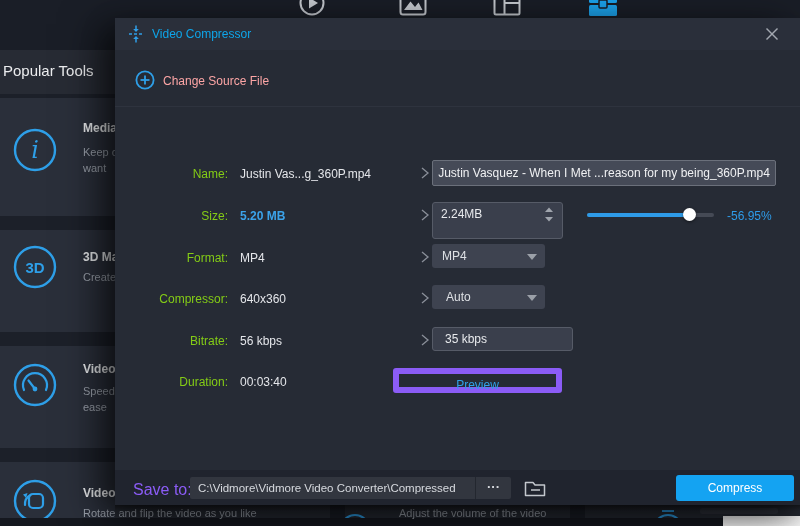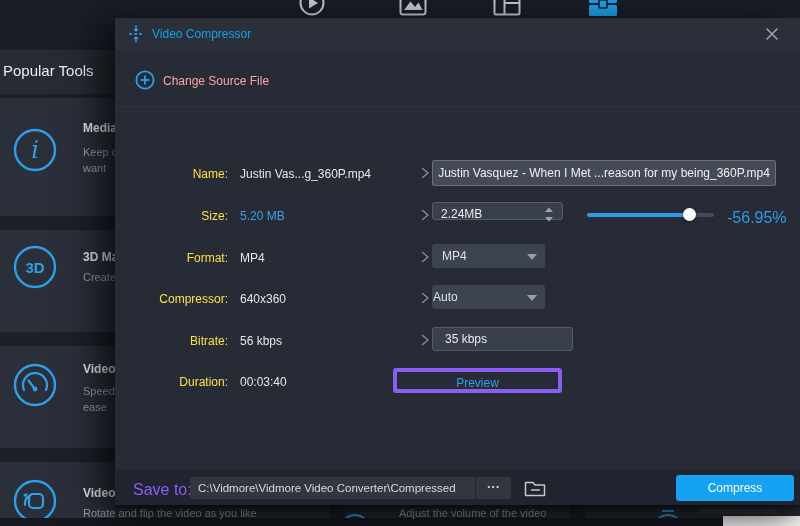--- a/index.html
+++ b/index.html
@@ -3,21 +3,21 @@
 <meta charset="utf-8">
 <style>
   html,body{margin:0;padding:0;background:#0e1116;}
   #app{position:relative;width:800px;height:526px;overflow:hidden;
        font-family:"Liberation Sans",sans-serif;background:#1A1E27;}
   .abs{position:absolute;}
   .txt{white-space:nowrap;}
   .card{background:#2A2F3A;}
   .tool-title{font-size:12px;font-weight:700;color:#E8EAEC;}
   .tool-desc{font-size:11px;color:#9AA0AA;}
-  .label{font-size:12px;color:#fde047;text-align:right;width:80px;}
+  .label{font-size:12px;color:#84cc16;text-align:right;width:80px;}
   .current{font-size:12px;color:#E4E6EA;}
   .blue{color:#3BA3EA;}
   .inputbox{background:#3A3F4C;border:1px solid #565B67;border-radius:3px;
             color:#E8EAED;font-size:12px;line-height:22px;box-sizing:border-box;}
   .selectbox{background:#3E4350;border-radius:3px;color:#DDE0E4;font-size:12px;line-height:24px;box-sizing:border-box;}
   .dialog-shadow{box-shadow:-18px 6px 34px rgba(0,0,0,.5), 0 14px 30px rgba(0,0,0,.45);}
 </style>
 </head>
 <body>
 
@@ -126,64 +126,64 @@
   <div class="abs" style="left:115px;top:106px;width:685px;height:1px;background:#2E333E;z-index:7"></div>
 
   <div class="abs txt label" style="left:148px;top:167px;z-index:7">Name:</div>
   <div class="abs txt current" style="left:240px;top:167px;z-index:7">Justin Vas...g_360P.mp4</div>
   <svg class="abs" style="left:420px;top:166px;z-index:7" width="10" height="14" viewBox="0 0 10 14">
     <polyline points="2,2 8,7 2,12" fill="none" stroke="#8A8F99" stroke-width="1.3"></polyline>
   </svg>
   <div class="abs txt" style="left:432px;top:160px;width:344px;height:26px;background:#454A57;border:1px solid #6B707B;border-radius:2px;box-sizing:border-box;font-size:12px;color:#F0F1F3;line-height:24px;text-align:center;overflow:hidden;z-index:7">Justin Vasquez - When I Met ...reason for my being_360P.mp4</div>
 
   <div class="abs txt label" style="left:148px;top:209px;z-index:7">Size:</div>
-  <div class="abs txt current blue" style="left:240px;top:209px;font-weight:400;z-index:7">5.20 MB</div>
+  <div class="abs txt current blue" style="left:240px;top:209px;font-weight:700;z-index:7">5.20 MB</div>
   <svg class="abs" style="left:420px;top:208px;z-index:7" width="10" height="14" viewBox="0 0 10 14">
     <polyline points="2,2 8,7 2,12" fill="none" stroke="#8A8F99" stroke-width="1.3"></polyline>
   </svg>
-  <div class="abs inputbox" style="left:432px;top:202px;width:131px;height:18px;padding-left:8px;z-index:7">2.24MB</div>
+  <div class="abs inputbox" style="left:432px;top:202px;width:131px;height:37px;padding-left:8px;z-index:7">2.24MB</div>
   <svg class="abs" style="left:543px;top:206px;z-index:8" width="12" height="17" viewBox="0 0 12 17">
     <polygon points="2,6 10,6 6,1.5" fill="#A0A5AD"></polygon>
     <polygon points="2,11 10,11 6,15.5" fill="#A0A5AD"></polygon>
   </svg>
   <div class="abs" style="left:587px;top:213px;width:127px;height:4px;background:#454A55;border-radius:2px;z-index:7"></div>
   <div class="abs" style="left:587px;top:213px;width:103px;height:4px;background:#2E9BE8;border-radius:2px;z-index:8"></div>
   <div class="abs" style="left:683px;top:208px;width:13px;height:13px;background:#FFFFFF;border-radius:50%;box-shadow:0 1px 3px rgba(0,0,0,.5);z-index:9"></div>
-  <div class="abs txt" style="left:727px;top:209px;font-size:16px;color:#2E9BE8;z-index:7">-56.95%</div>
+  <div class="abs txt" style="left:727px;top:209px;font-size:12px;color:#2E9BE8;z-index:7">-56.95%</div>
 
   <div class="abs txt label" style="left:148px;top:251px;z-index:7">Format:</div>
   <div class="abs txt current" style="left:240px;top:251px;z-index:7">MP4</div>
   <svg class="abs" style="left:420px;top:250px;z-index:7" width="10" height="14" viewBox="0 0 10 14">
     <polyline points="2,2 8,7 2,12" fill="none" stroke="#8A8F99" stroke-width="1.3"></polyline>
   </svg>
   <div class="abs txt selectbox" style="left:432px;top:244px;width:113px;height:24px;padding-left:10px;z-index:7">MP4</div>
   <svg class="abs" style="left:526px;top:253px;z-index:8" width="12" height="8" viewBox="0 0 12 8">
     <polygon points="1,1 11,1 6,7" fill="#9BA0A8"></polygon>
   </svg>
 
   <div class="abs txt label" style="left:148px;top:292px;z-index:7">Compressor:</div>
   <div class="abs txt current" style="left:240px;top:292px;z-index:7">640x360</div>
   <svg class="abs" style="left:420px;top:291px;z-index:7" width="10" height="14" viewBox="0 0 10 14">
     <polyline points="2,2 8,7 2,12" fill="none" stroke="#8A8F99" stroke-width="1.3"></polyline>
   </svg>
-  <div class="abs txt selectbox" style="left:432px;top:285px;width:113px;height:24px;padding-left:1px;z-index:7">Auto</div>
+  <div class="abs txt selectbox" style="left:432px;top:285px;width:113px;height:24px;padding-left:14px;z-index:7">Auto</div>
   <svg class="abs" style="left:526px;top:294px;z-index:8" width="12" height="8" viewBox="0 0 12 8">
     <polygon points="1,1 11,1 6,7" fill="#9BA0A8"></polygon>
   </svg>
 
   <div class="abs txt label" style="left:148px;top:334px;z-index:7">Bitrate:</div>
   <div class="abs txt current" style="left:240px;top:334px;z-index:7">56 kbps</div>
   <svg class="abs" style="left:420px;top:333px;z-index:7" width="10" height="14" viewBox="0 0 10 14">
     <polyline points="2,2 8,7 2,12" fill="none" stroke="#8A8F99" stroke-width="1.3"></polyline>
   </svg>
   <div class="abs txt inputbox" style="left:432px;top:327px;width:141px;height:24px;padding-left:12px;z-index:7">35 kbps</div>
 
   <div class="abs txt label" style="left:148px;top:375px;z-index:7">Duration:</div>
   <div class="abs txt current" style="left:240px;top:375px;z-index:7">00:03:40</div>
-  <div class="abs txt" style="left:393px;top:368px;width:169px;height:25px;border:4px solid #8b5cf6;border-radius:3px;box-sizing:border-box;font-size:12px;color:#2FA0E8;line-height:23px;text-align:center;z-index:7">Preview</div>
+  <div class="abs txt" style="left:393px;top:368px;width:169px;height:25px;border:6px solid #8b5cf6;border-radius:3px;box-sizing:border-box;font-size:12px;color:#2FA0E8;line-height:23px;text-align:center;z-index:7">Preview</div>
 
   <div class="abs" style="left:115px;top:470px;width:685px;height:35px;background:#20242E;z-index:7"></div>
   <div class="abs" style="left:115px;top:505px;width:685px;height:6px;background:linear-gradient(rgba(0,0,0,.35),rgba(0,0,0,0));z-index:6"></div>
   <div class="abs txt" style="left:133px;top:481px;font-size:16px;color:#8b5cf6;z-index:8">Save to:</div>
   <div class="abs txt" style="left:190px;top:477px;width:285px;height:22px;background:#32363F;border-radius:2px 0 0 2px;font-size:11.5px;color:#D7DADF;line-height:22px;padding-left:8px;box-sizing:border-box;overflow:hidden;z-index:8">C:\Vidmore\Vidmore Video Converter\Compressed</div>
   <div class="abs txt" style="left:475px;top:477px;width:36px;height:22px;background:#32363F;border-left:1px solid #23272F;border-radius:0 2px 2px 0;font-size:13px;font-weight:700;color:#D7DADF;line-height:19px;text-align:center;box-sizing:border-box;z-index:8">···</div>
   <svg class="abs" style="left:523px;top:479px;z-index:8" width="24" height="19" viewBox="0 0 24 19">
     <path d="M2.5 4.5 v12 h19 v-10.5 h-9.5 l-2-2.5 h-7.5 z" fill="none" stroke="#C3C7CD" stroke-width="1.5" stroke-linejoin="round"></path>
     <line x1="8" y1="11" x2="17" y2="11" stroke="#C3C7CD" stroke-width="1.5"></line>
   </svg>

